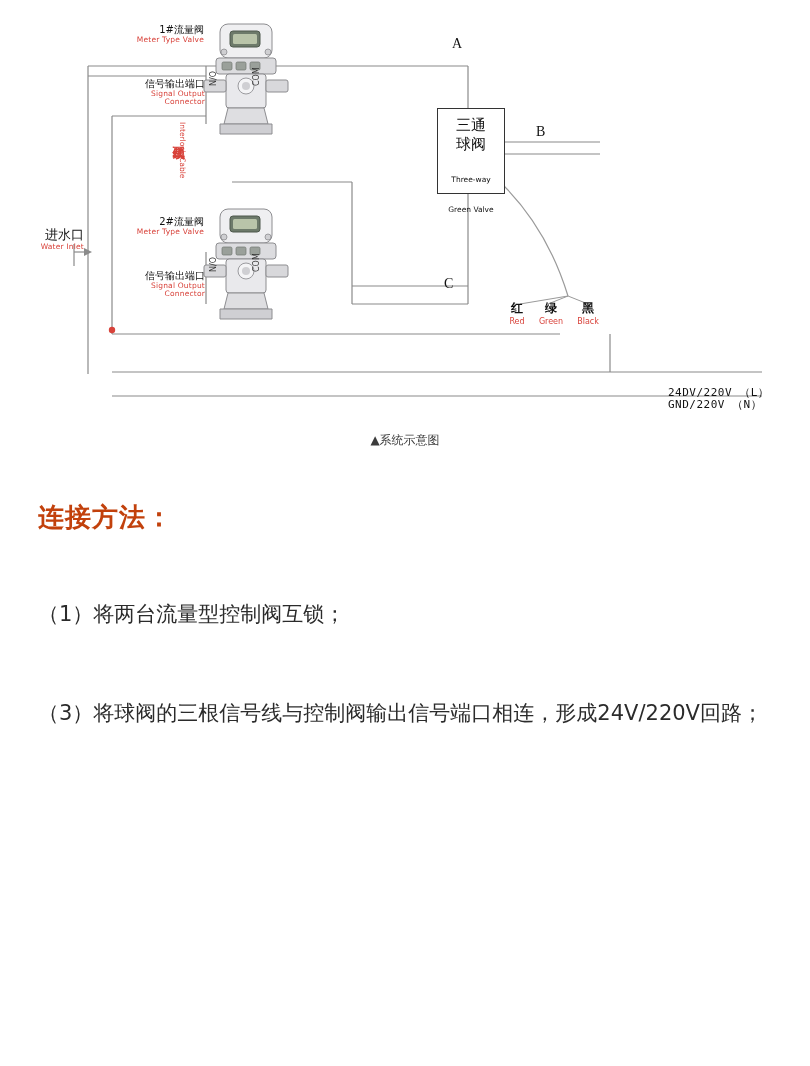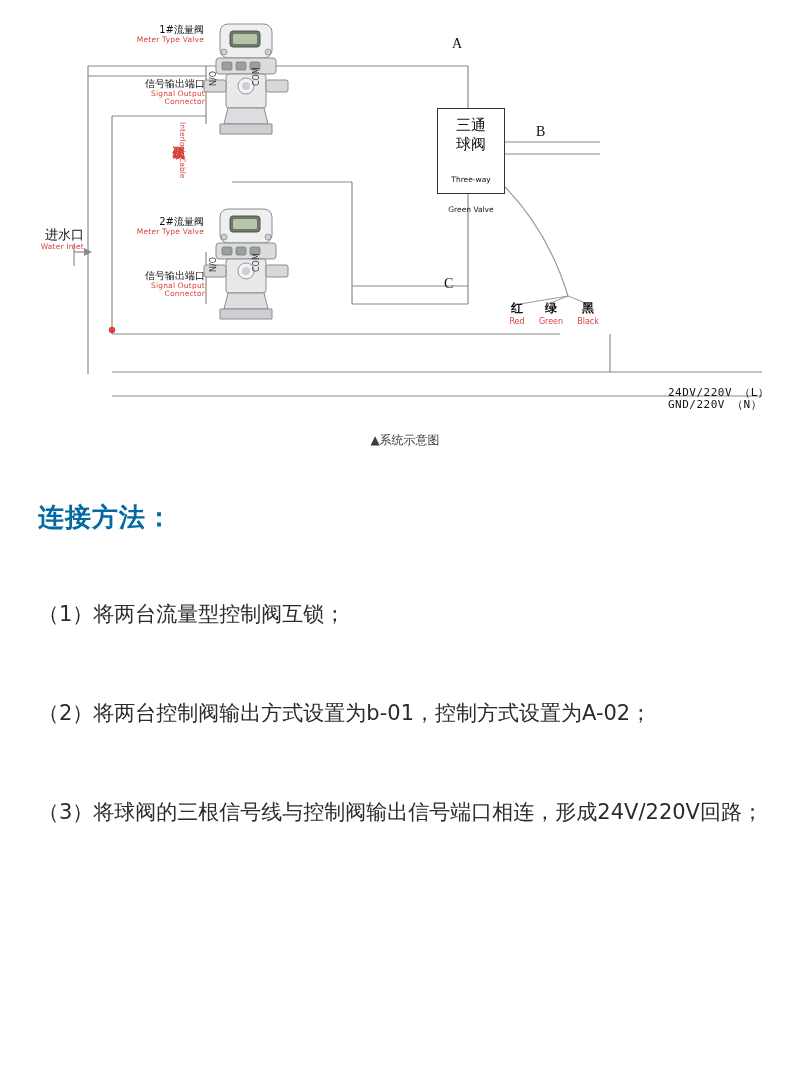--- a/index.html
+++ b/index.html
@@ -116,21 +116,21 @@
   
   #body {
     position: absolute;
     left: 0; top: 500px;
     width: 810px;
   }
   .heading {
     margin: 0 7px 0 38px;
     font-size: 26px;
     font-weight: bold;
-    color: #0369a1;
+    color: #c2410c;
     letter-spacing: 1px;
   }
   .para {
     margin: 60px 0 0 38px;
     width: 740px;
     font-size: 21px;
     line-height: 1.85;
     color: #2b2b2b;
   }
 </style>
@@ -296,17 +296,16 @@
     <div class="dg-label power-label" style="left:668px; top:359px;margin-top:36px;">GND/220V （N）</div>
     <div class="dg-label power-label" style="left:668px; top:383px;">24DV/220V （L）</div>
 
     <div class="caption">▲系统示意图</div>
   </div>
 
   <div id="body">
     <h2 class="heading">连接方法：</h2>
 
     <p class="para">（1）将两台流量型控制阀互锁；</p>
-    <p class="para">（2）将两台控制阀输出方式设置为b-01，控制方式设置为A-02；</p>
     <p class="para">（3）将球阀的三根信号线与控制阀输出信号端口相连，形成24V/220V回路；</p>
   </div>
 
 </div>
 
 </body></html>

